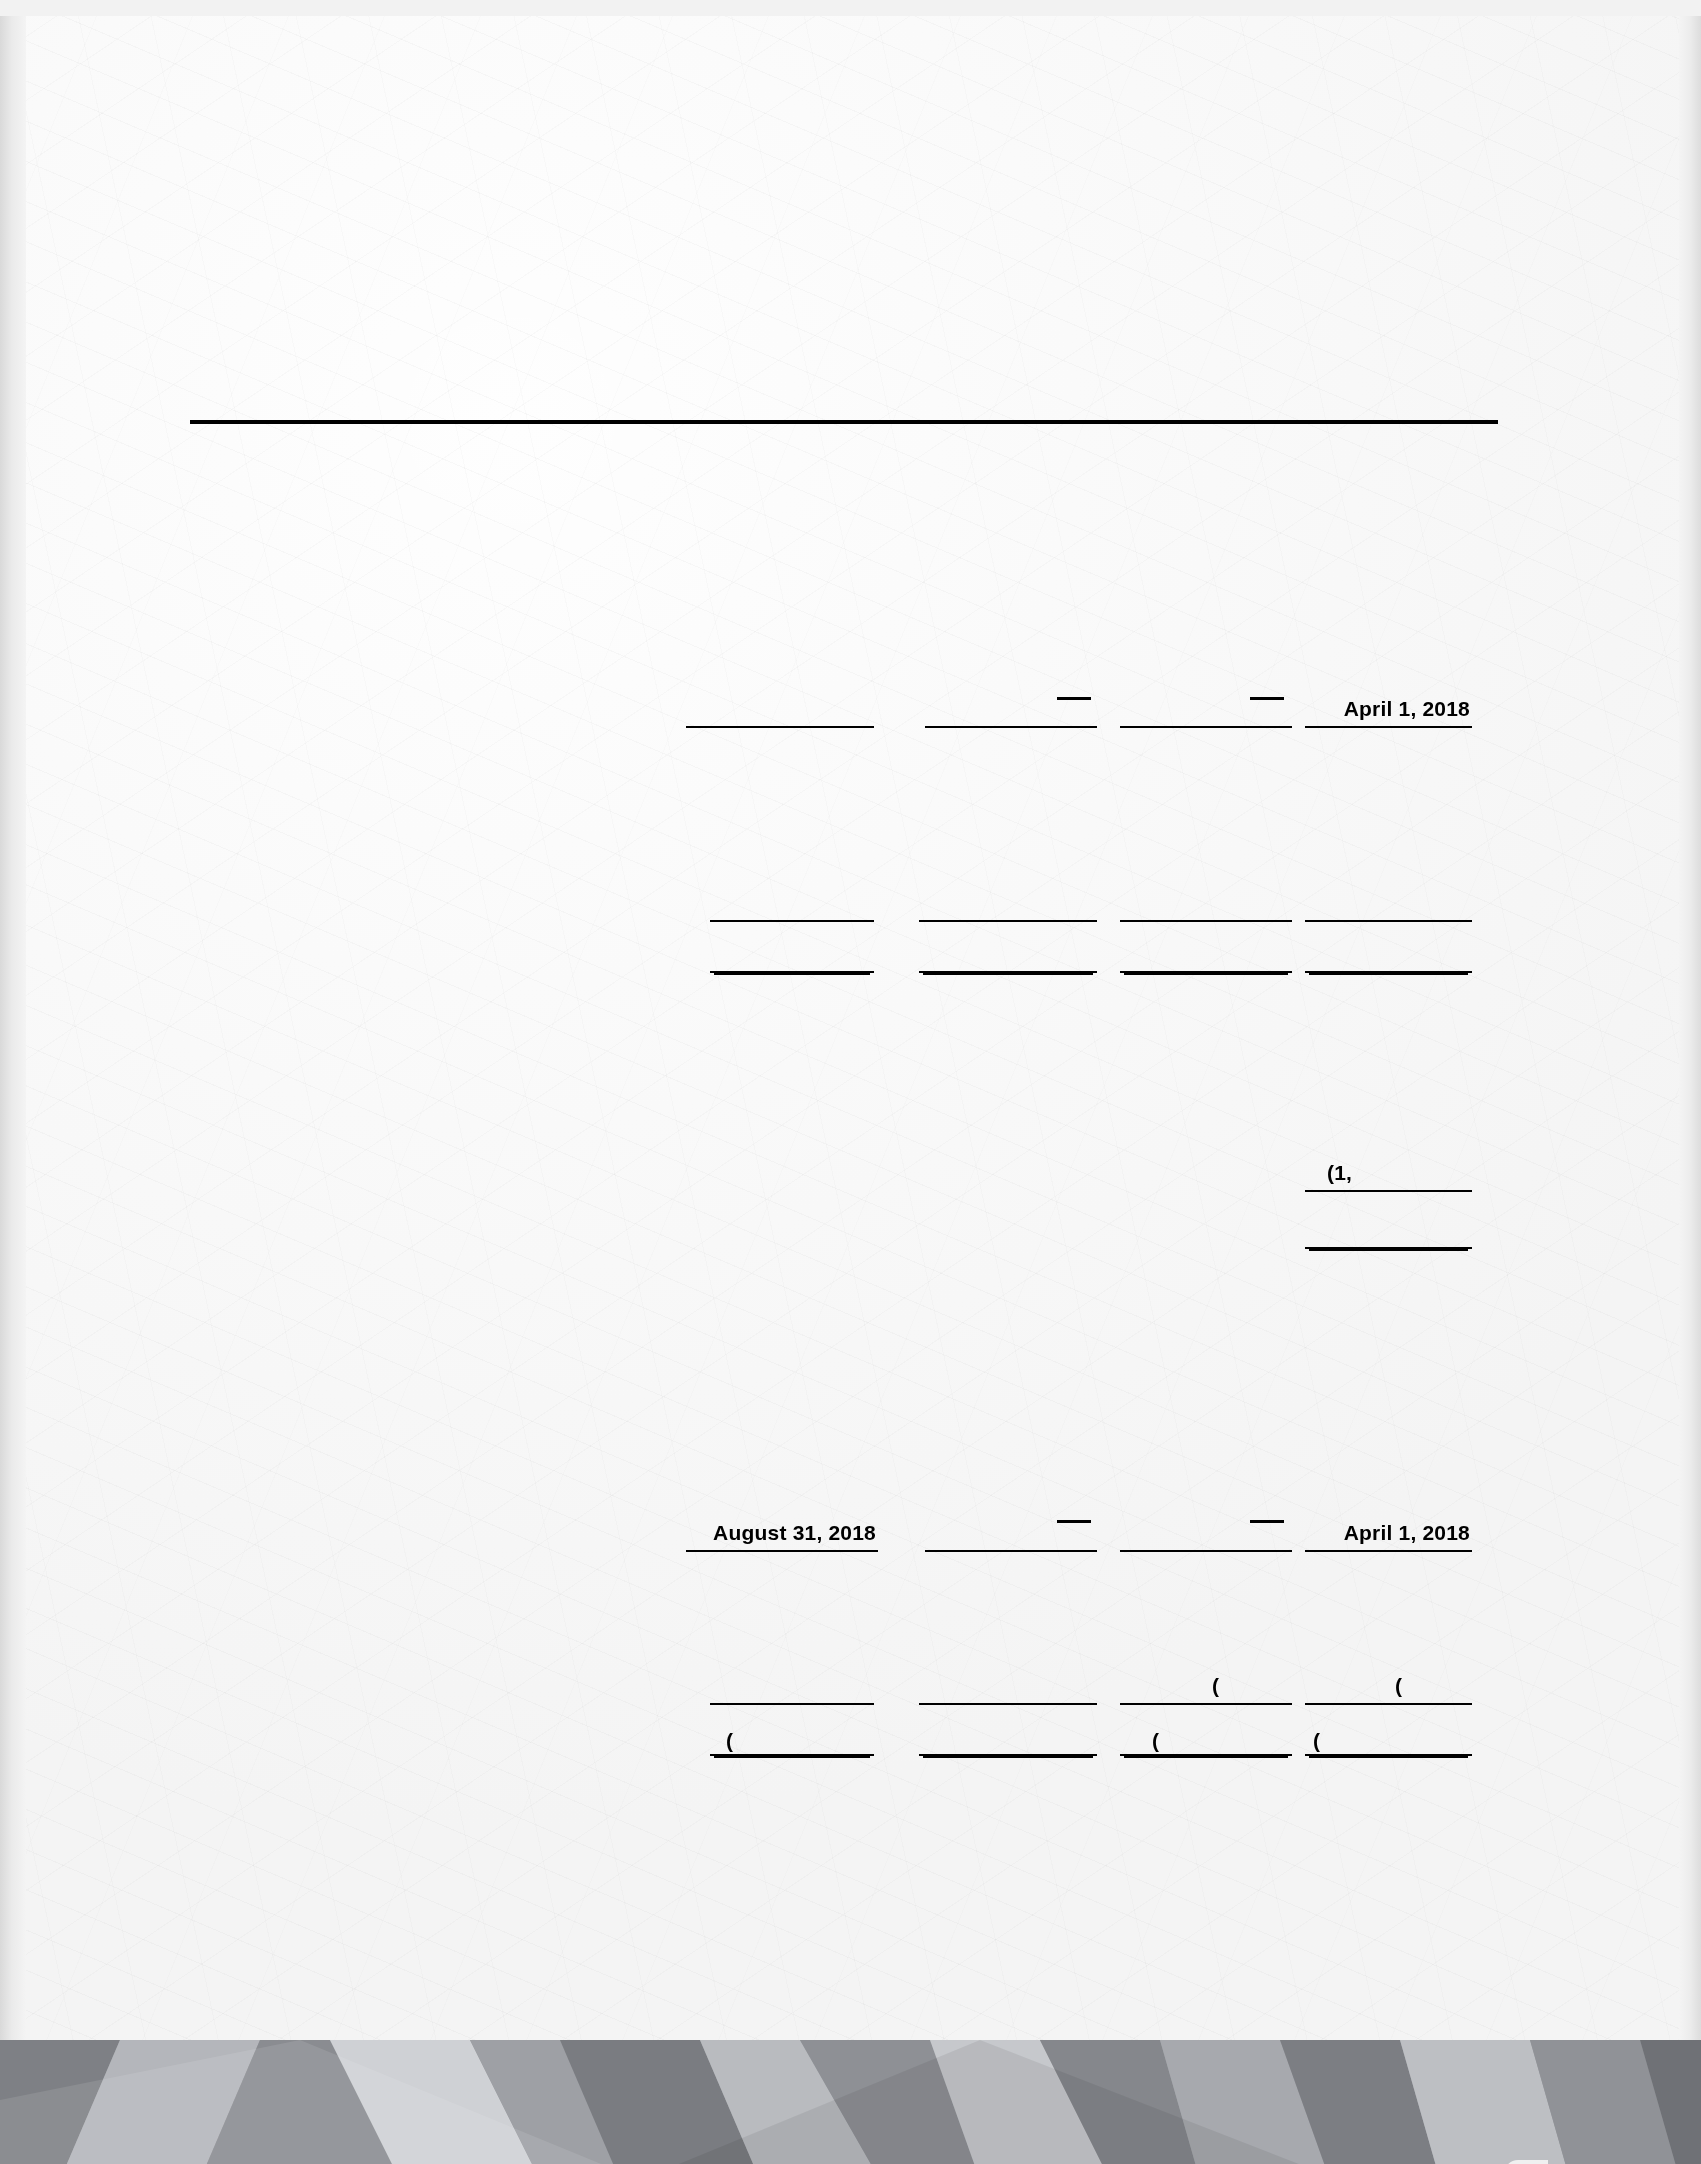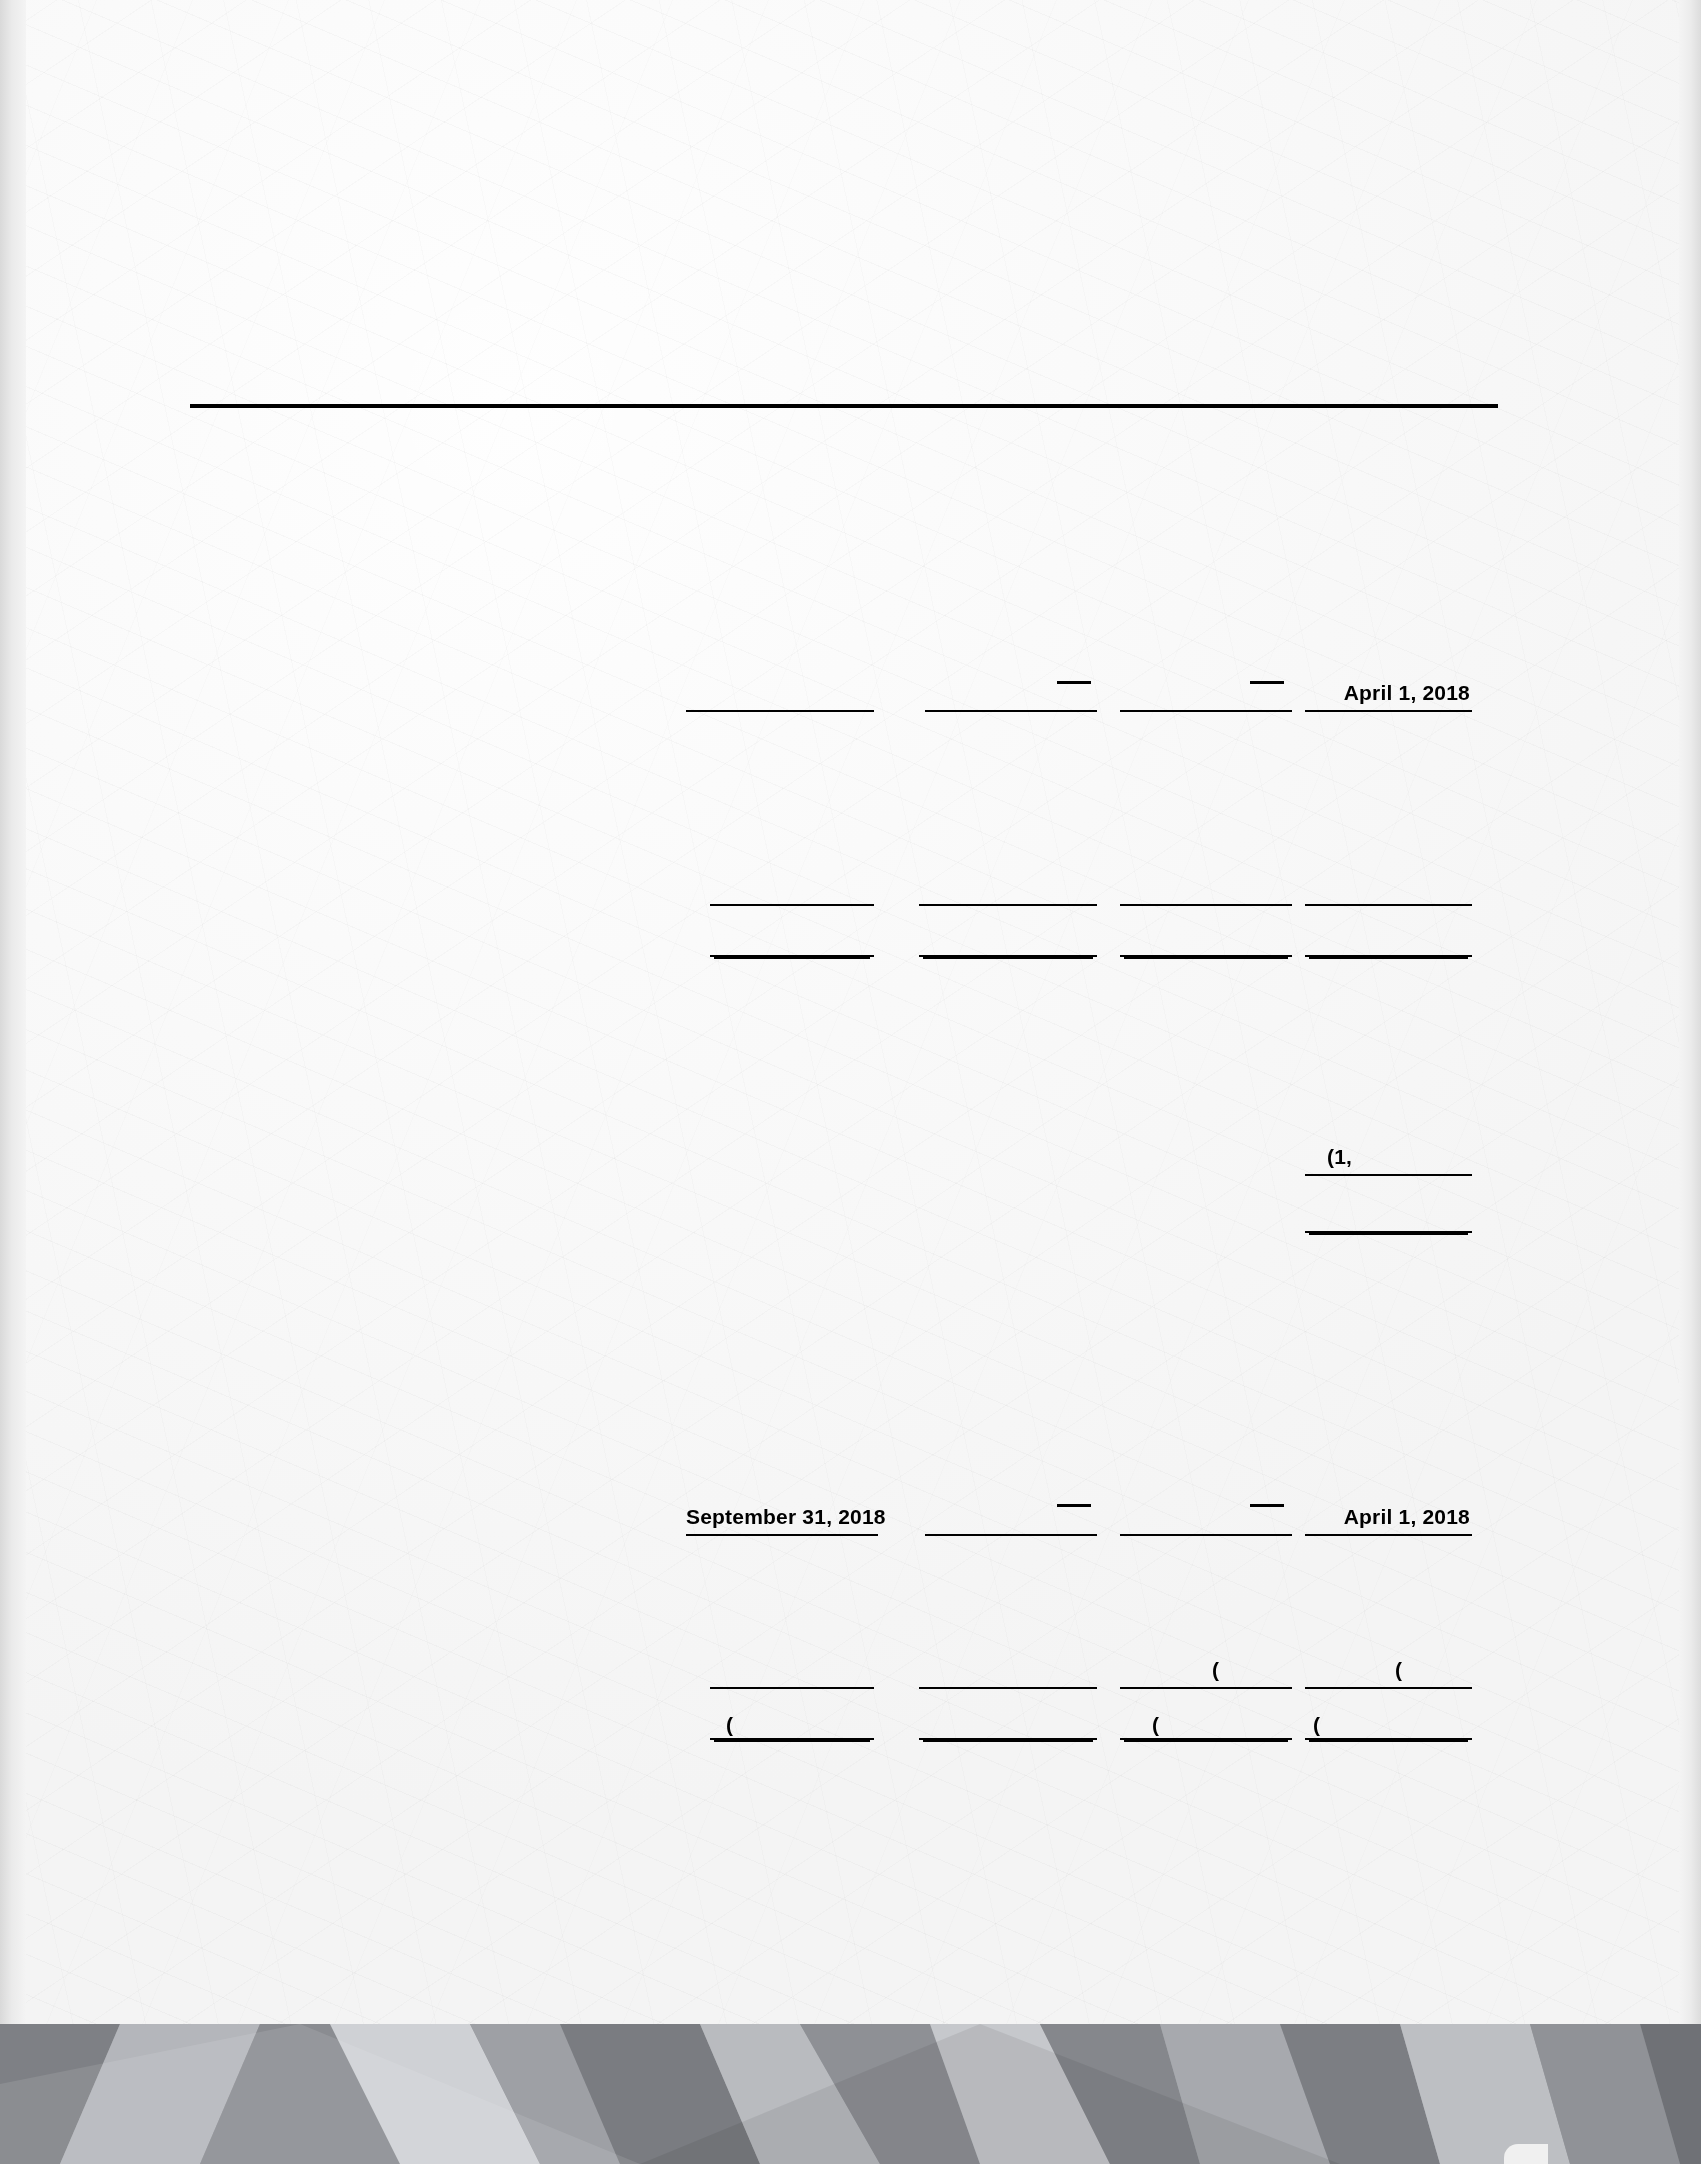--- a/index.html
+++ b/index.html
@@ -12,21 +12,21 @@
     height: 2164px;
     font-family: "Liberation Sans", sans-serif;
     position: relative;
     overflow: hidden;
   }
 
   
   .page {
     position: absolute;
     left: 0;
-    top: 0;
+    top: 16px;
     width: 1701px;
     height: 1856px;
     background: #f4f4f4;
   }
 
   
   .paper-texture {
     position: absolute;
     left: 0; top: 0;
     width: 1701px;
@@ -162,21 +162,21 @@
   </div>
 
   <div class="cell ul-double" style="left:1305px; top:1203px; width:167px; height:30px;">
     <div class="val val-right"></div>
   </div>
 
   <div class="tick" style="left:1057px; top:1504px;"></div>
   <div class="tick" style="left:1250px; top:1504px;"></div>
 
   <div class="cell ul-single" style="left:686px; top:1502px; width:192px;">
-    <div class="val val-right">September 31, 2018</div>
+    <div class="val val-right">August 31, 2018</div>
   </div>
   <div class="cell ul-single" style="left:925px; top:1502px; width:172px;">
     <div class="val val-right"></div>
   </div>
   <div class="cell ul-single" style="left:1120px; top:1502px; width:172px;">
     <div class="val val-right"></div>
   </div>
   <div class="cell ul-single" style="left:1305px; top:1502px; width:167px;">
     <div class="val val-right">April 1, 2018</div>
   </div>

